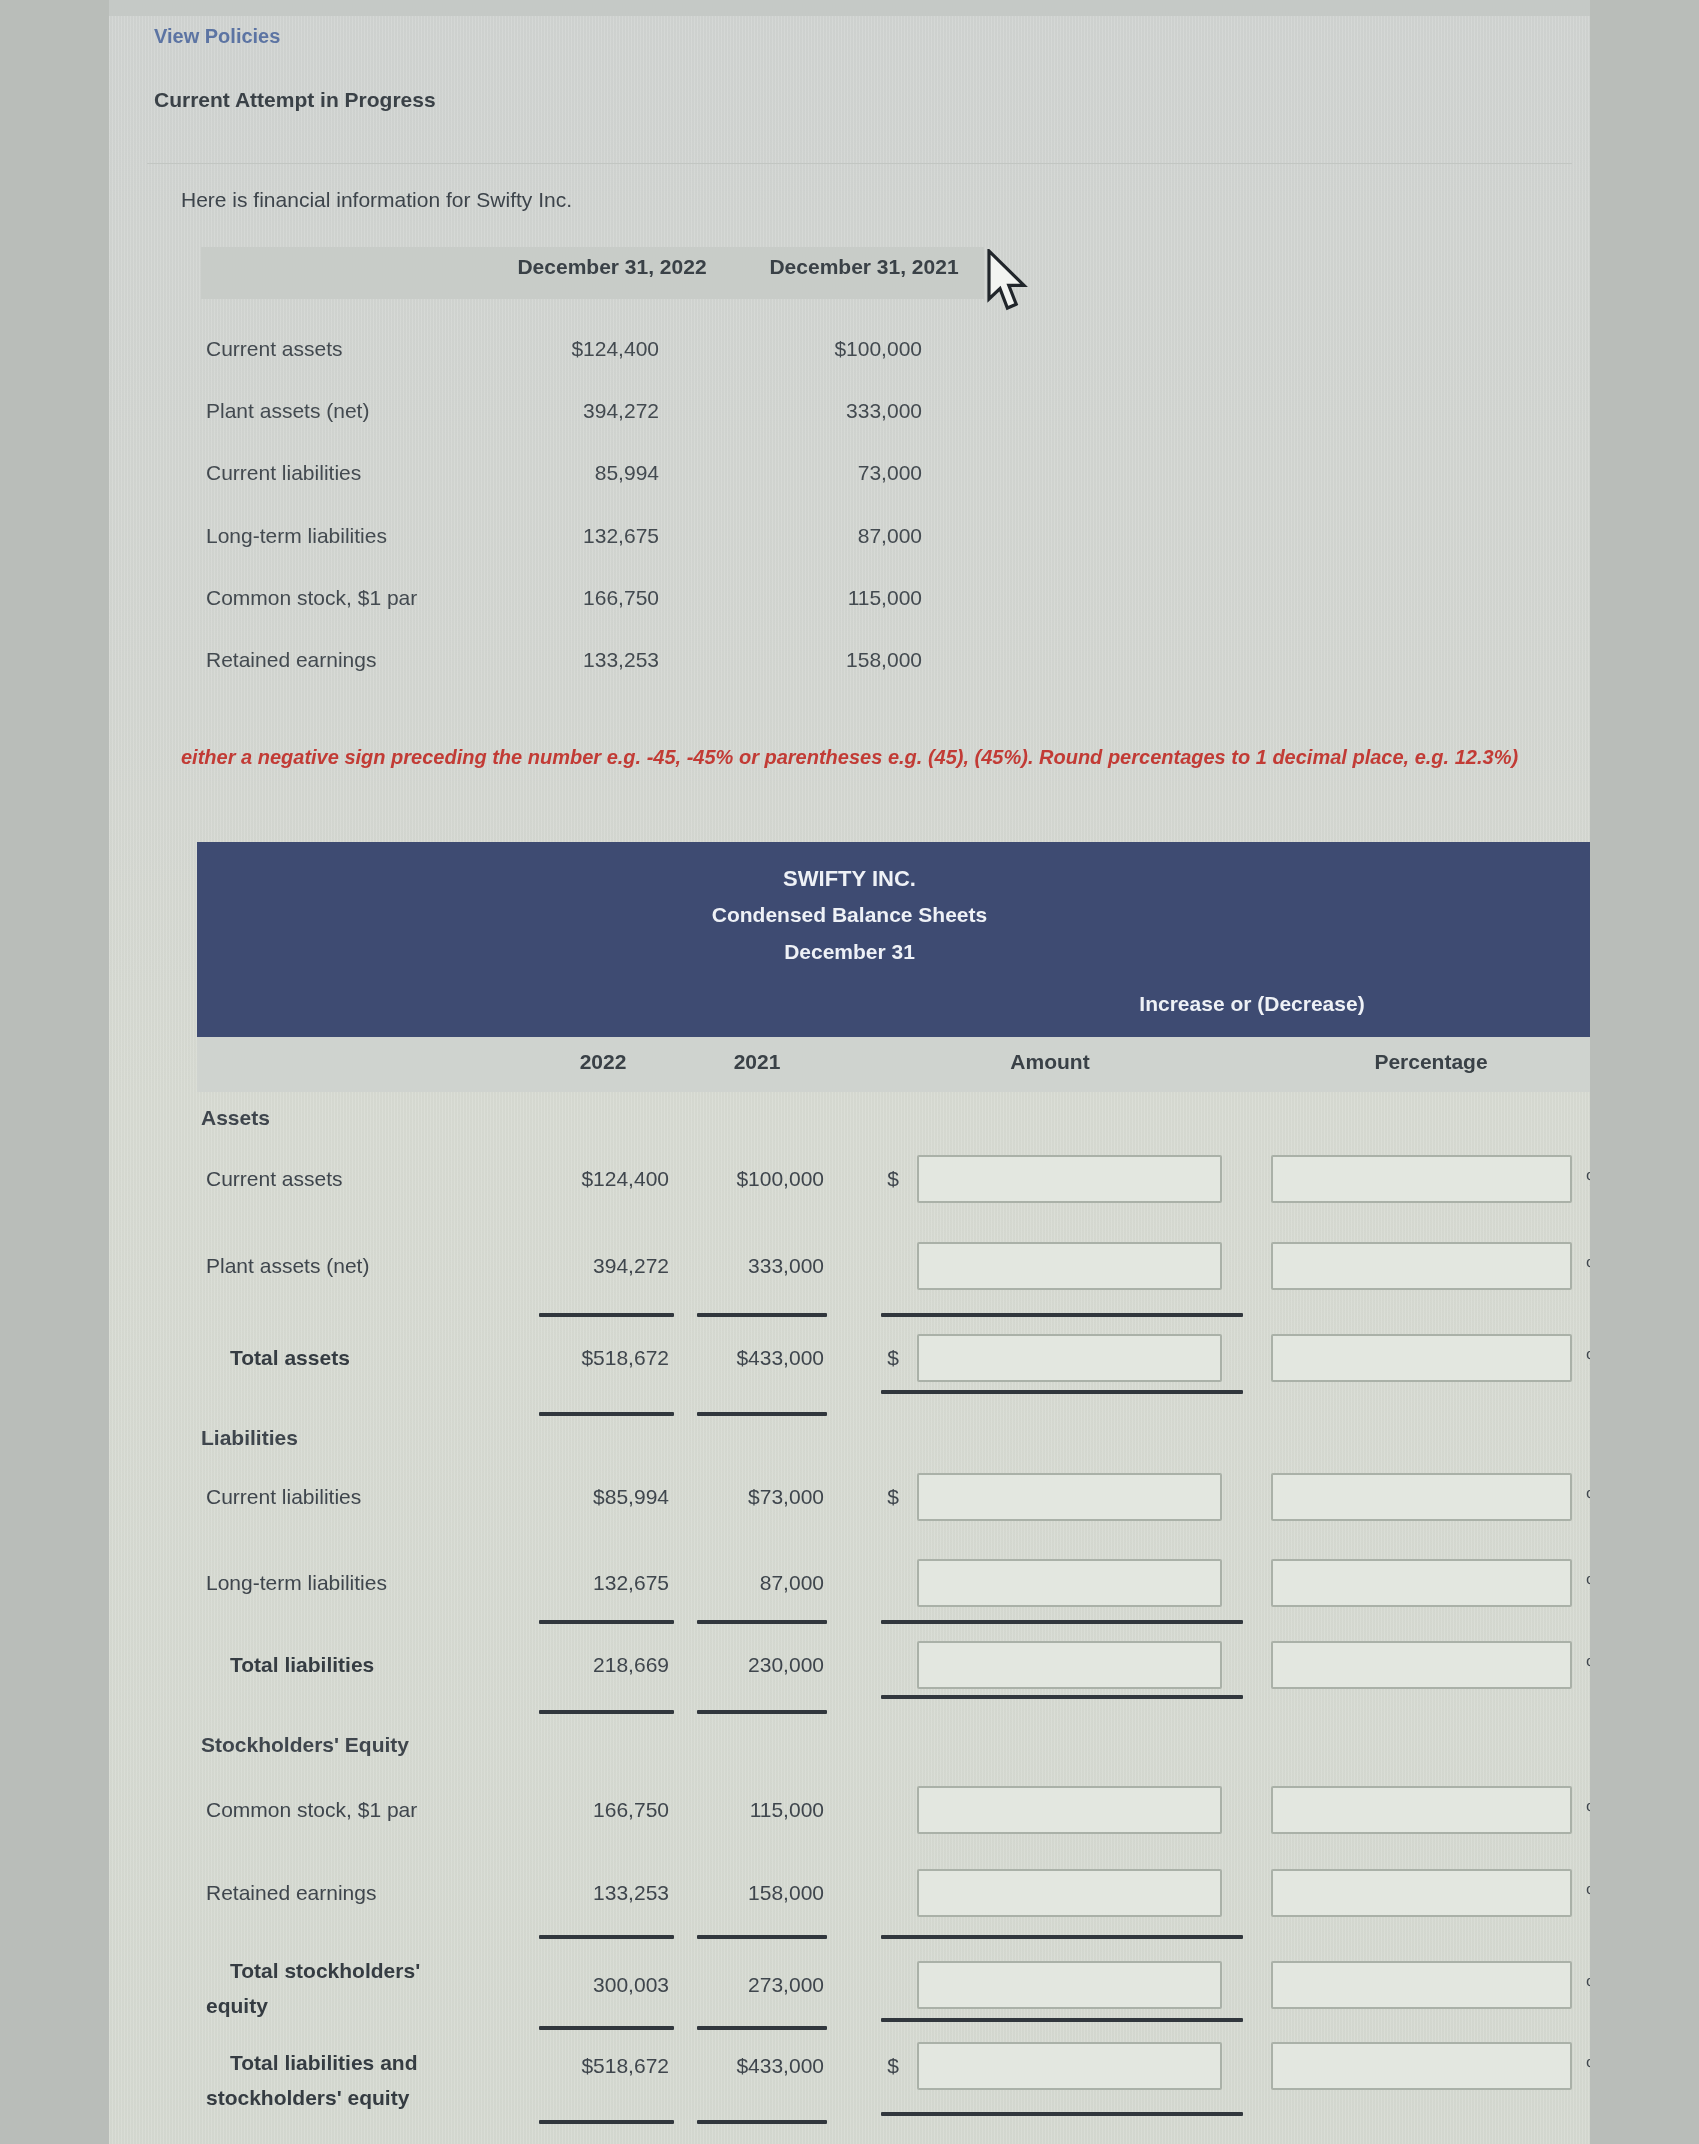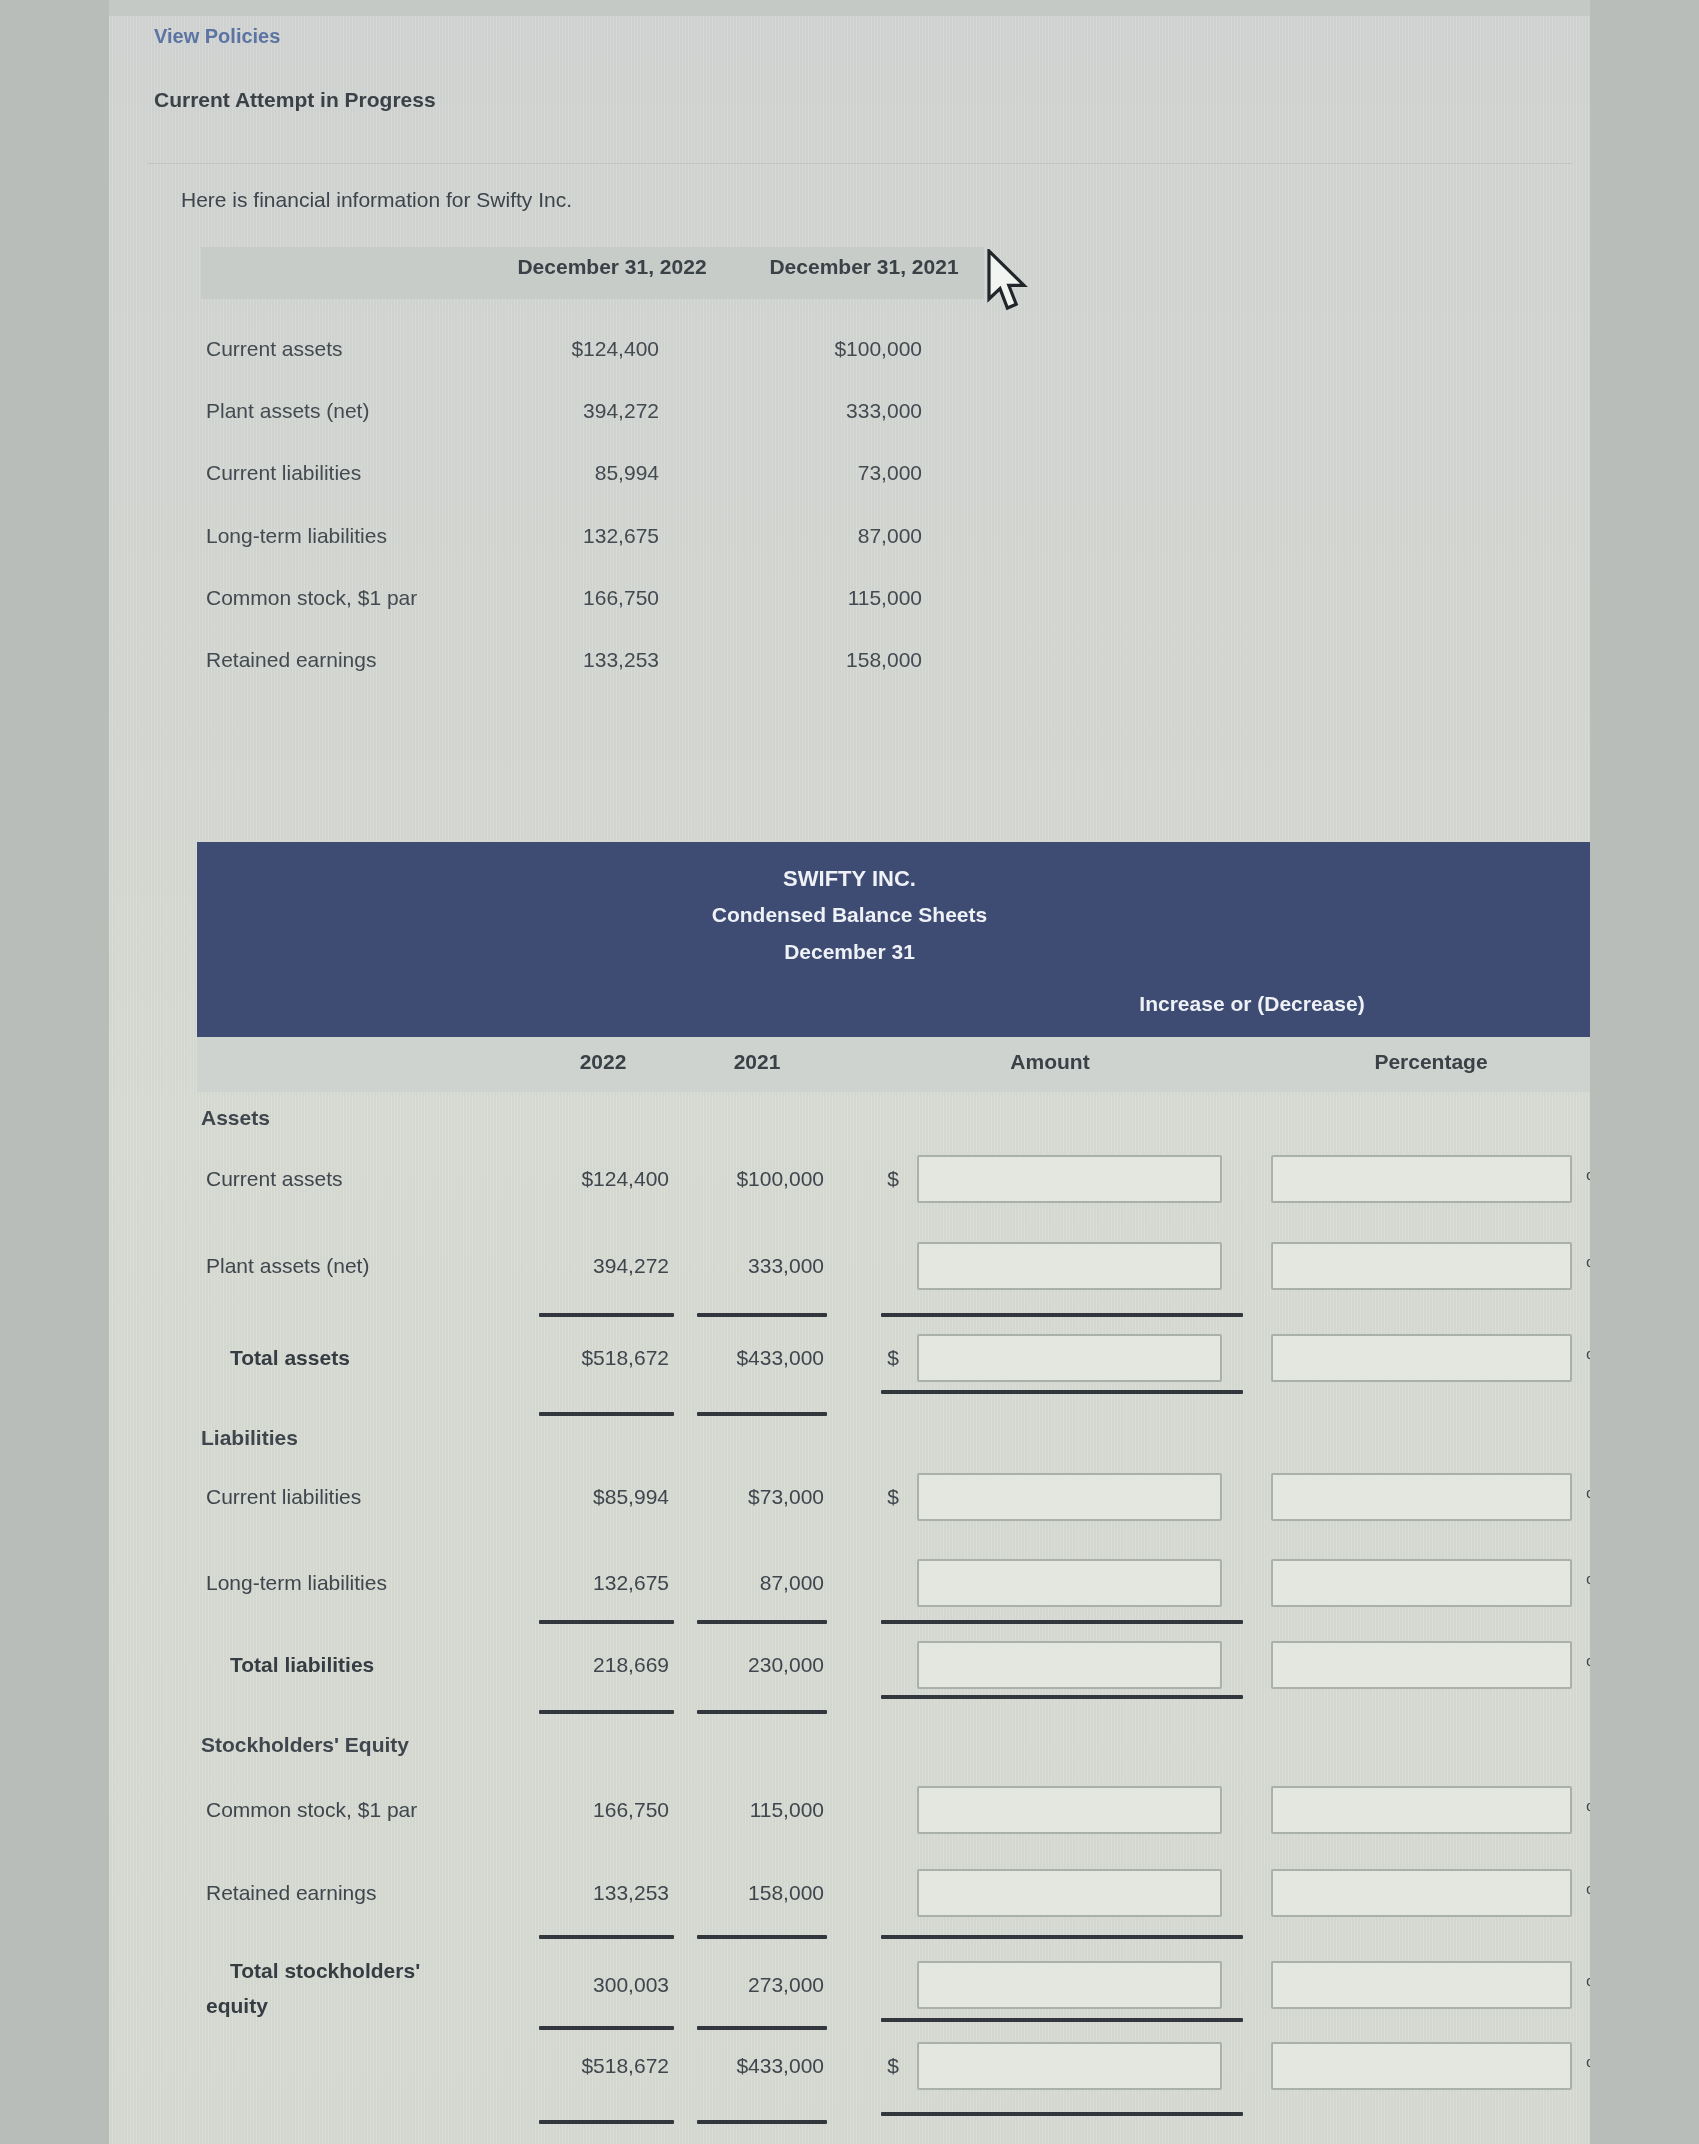--- a/index.html
+++ b/index.html
@@ -118,20 +118,23 @@
     <div class="cell ilabel">Retained earnings</div>
     <div class="cell iv2022">133,253</div>
     <div class="cell iv2021">158,000</div>
   </div>
 
   <svg class="cursor" width="46" height="70" viewBox="0 0 23 35">
     <path d="M2 1 L2 25 L7.5 19.8 L11.2 29.5 L15.6 27.6 L11.9 18.2 L19.5 18.2 Z" fill="#f2f4f1" stroke="#21262b" stroke-width="1.6" stroke-linejoin="miter"></path>
   </svg>
 
   <div class="abs instr" style="left:72px;top:742px;">
+    <div>
+      <span class="red">either a negative sign preceding the number e.g. -45, -45% or parentheses e.g. (45), (45%). Round percentages to 1 decimal place, e.g. 12.3%)</span>
+    </div>
   </div>
 
   <div class="bs-header"></div>
   <div class="bs-title" style="top:866px;">SWIFTY INC.</div>
   <div class="bs-title" style="top:903px;font-size:21px;">Condensed Balance Sheets</div>
   <div class="bs-title" style="top:940px;font-size:21px;">December 31</div>
   <div class="bs-increase" style="left:943px;top:992px;width:400px;">Increase or (Decrease)</div>
 
   <div class="subband"></div>
   <div class="subhead" style="left:444px;width:100px;">2022</div>
@@ -253,20 +256,21 @@
     <input class="amt" type="text" style="">
     <input class="pct" type="text" style="">
     <div class="cell pctsym">%</div>
   </div>
 
   <div class="rule" style="top:2018px;left:772px;width:362px;"></div>
   <div class="rule" style="top:2026px;left:430px;width:135px;"></div>
   <div class="rule" style="top:2026px;left:588px;width:130px;"></div>
 
   <div class="frow total tall" style="top:2041px;">
+    <div class="cell label" style="top:4px;">Total liabilities and stockholders' equity</div>
     <div class="cell v2022">$518,672</div>
     <div class="cell v2021">$433,000</div>
     <div class="cell cur">$</div>
     <input class="amt" type="text" style="">
     <input class="pct" type="text" style="">
     <div class="cell pctsym">%</div>
   </div>
 
   <div class="rule" style="top:2112px;left:772px;width:362px;"></div>
   <div class="rule" style="top:2120px;left:430px;width:135px;"></div>

